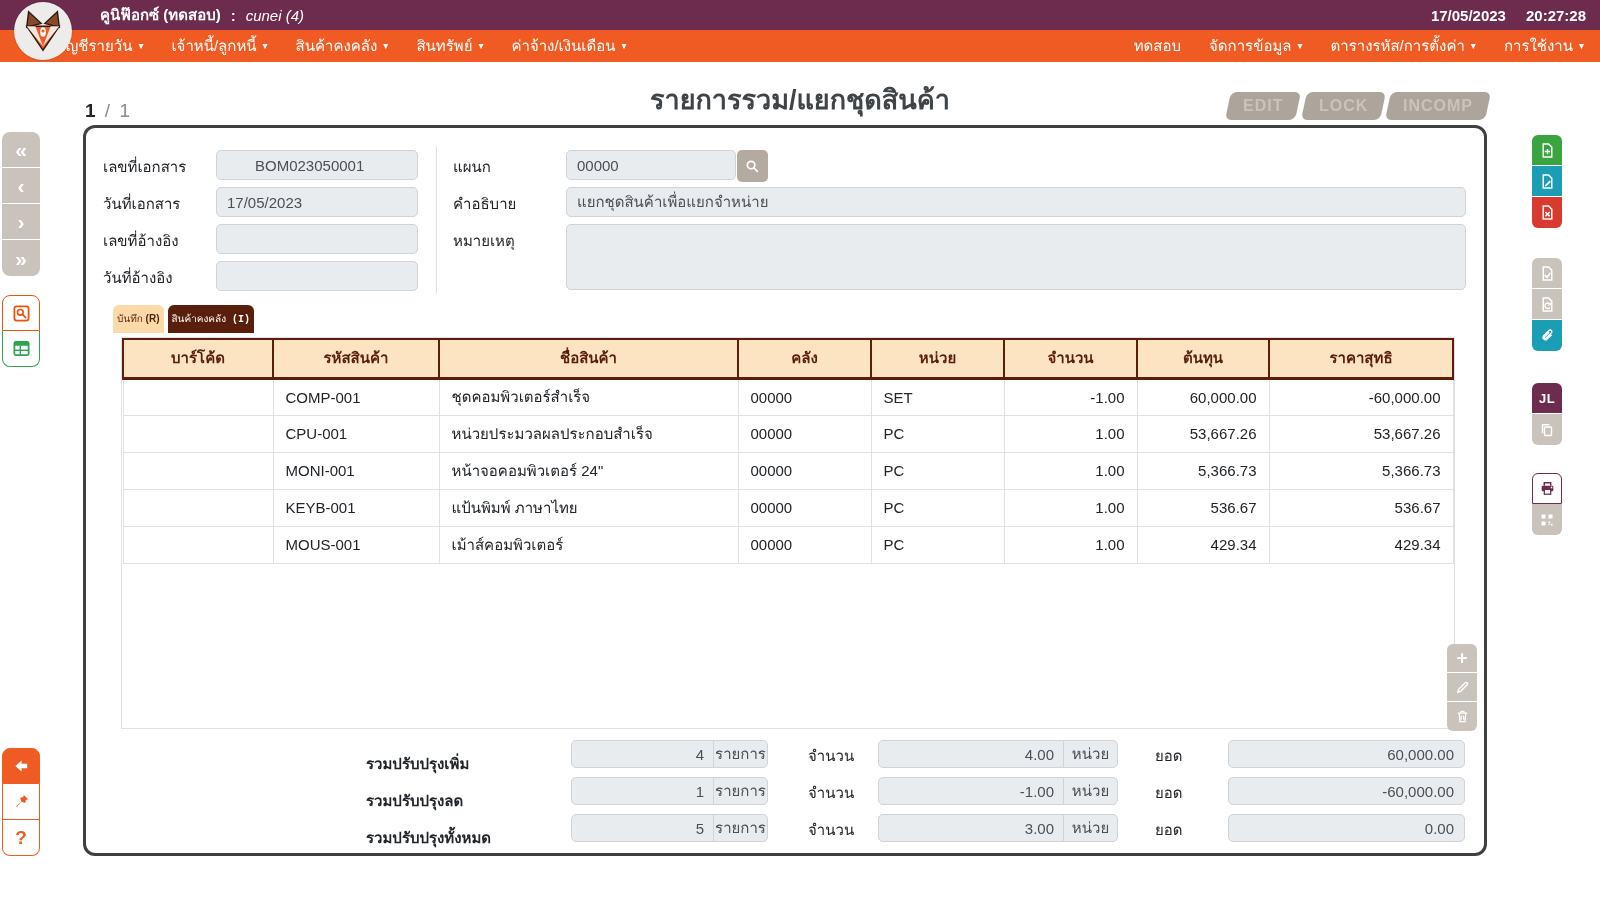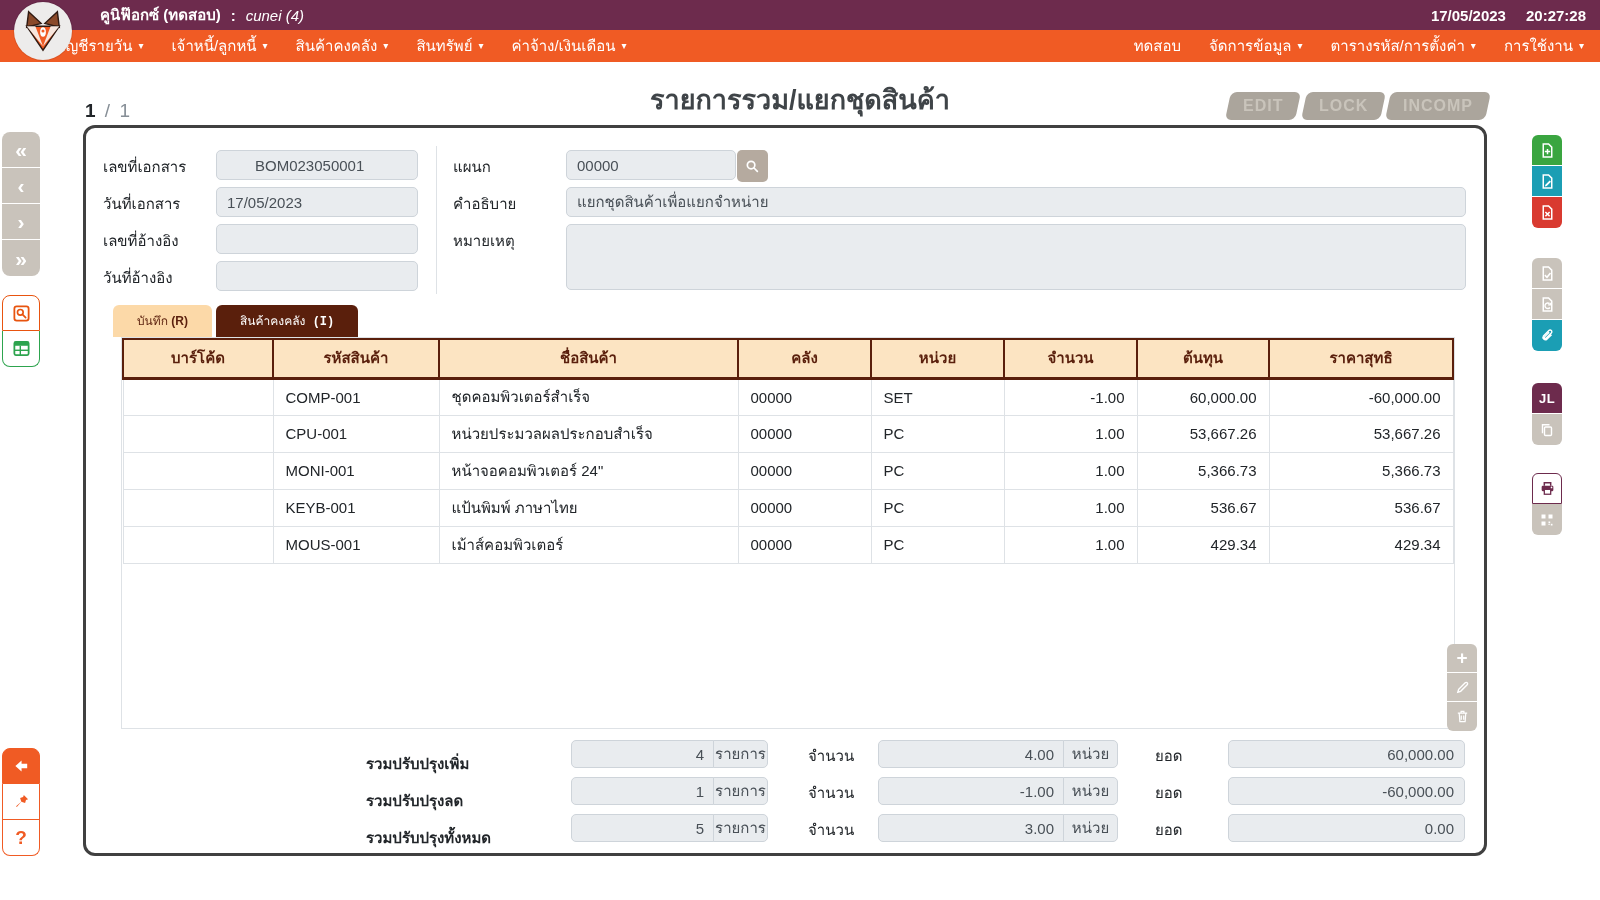--- a/index.html
+++ b/index.html
@@ -42,21 +42,21 @@
   .finput { position:absolute; height:30px; background:#e9ecef; border:1px solid #ced4da;
             border-radius:5px; font-size:15px; color:#495057; padding:0 10px;
             font-family:"Liberation Sans",sans-serif; }
   textarea.finput { resize:none; padding-top:4px; }
   .vdivider { position:absolute; left:350px; top:18px; height:148px; border-left:1px solid #dee2e6; }
   .search-btn { position:absolute; left:651px; top:22px; width:31px; height:32px;
                 background:#b5aa9f; border:none; border-radius:5px; display:flex;
                 align-items:center; justify-content:center; cursor:pointer; }
   
   .tabs { position:absolute; left:27px; top:177px; display:flex; gap:4px; }
-  .tab { border:none; border-radius:6px 6px 0 0; padding:6px 24px 7px; font-size:12px;
+  .tab { border:none; border-radius:6px 6px 0 0; padding:6px 4px 7px; font-size:10px;
          cursor:pointer; font-family:"Liberation Sans",sans-serif; }
   .tab.inactive { background:#fcd9a8; color:#5a1f0c; }
   .tab.active { background:#5a1f0c; color:#ffffff;font-family:Liberation Mono, monospace; }
   .tab b { font-weight:700; }
   
   .table-wrap { position:absolute; left:35px; top:209px; width:1334px; height:392px;
                 border:1px solid #dee2e6; background:#fff; overflow:hidden; }
   table { width:100%; border-collapse:collapse; table-layout:fixed; }
   th { background:#fce4c2; color:#5a1f0c; font-weight:700; font-size:15px; height:39px;
        border:2px solid #5a1f0c; border-bottom-width:3px; text-align:center; }

